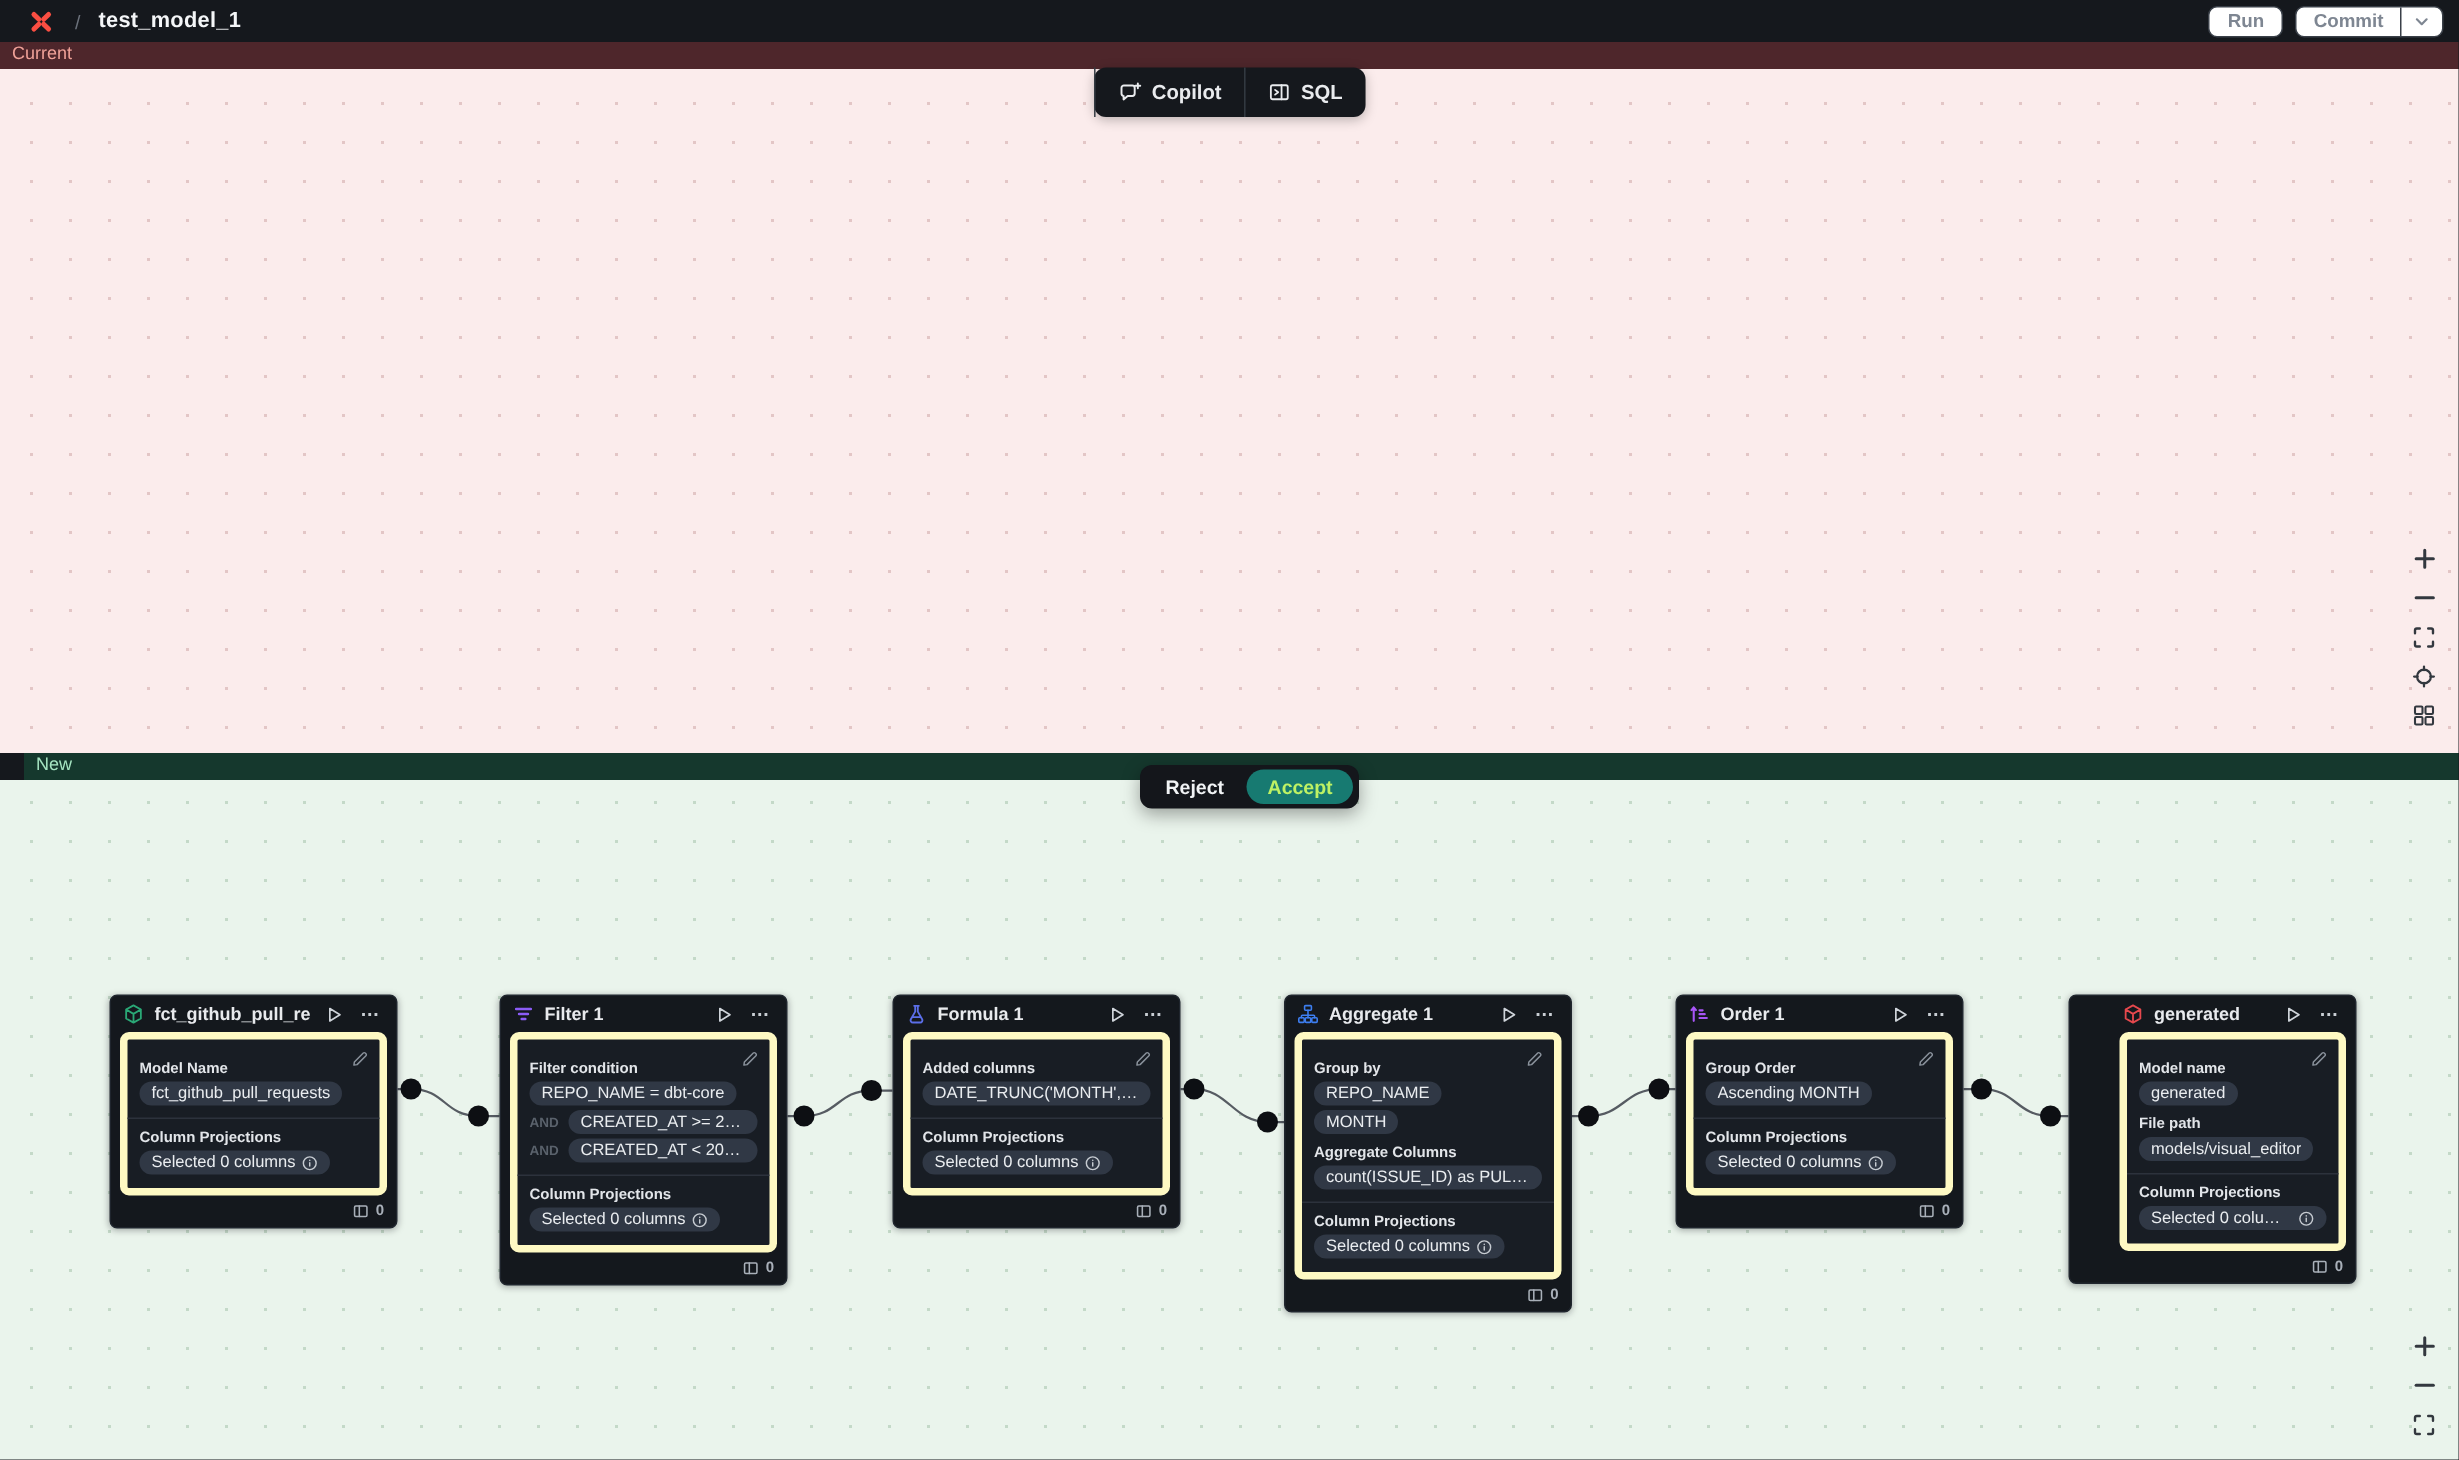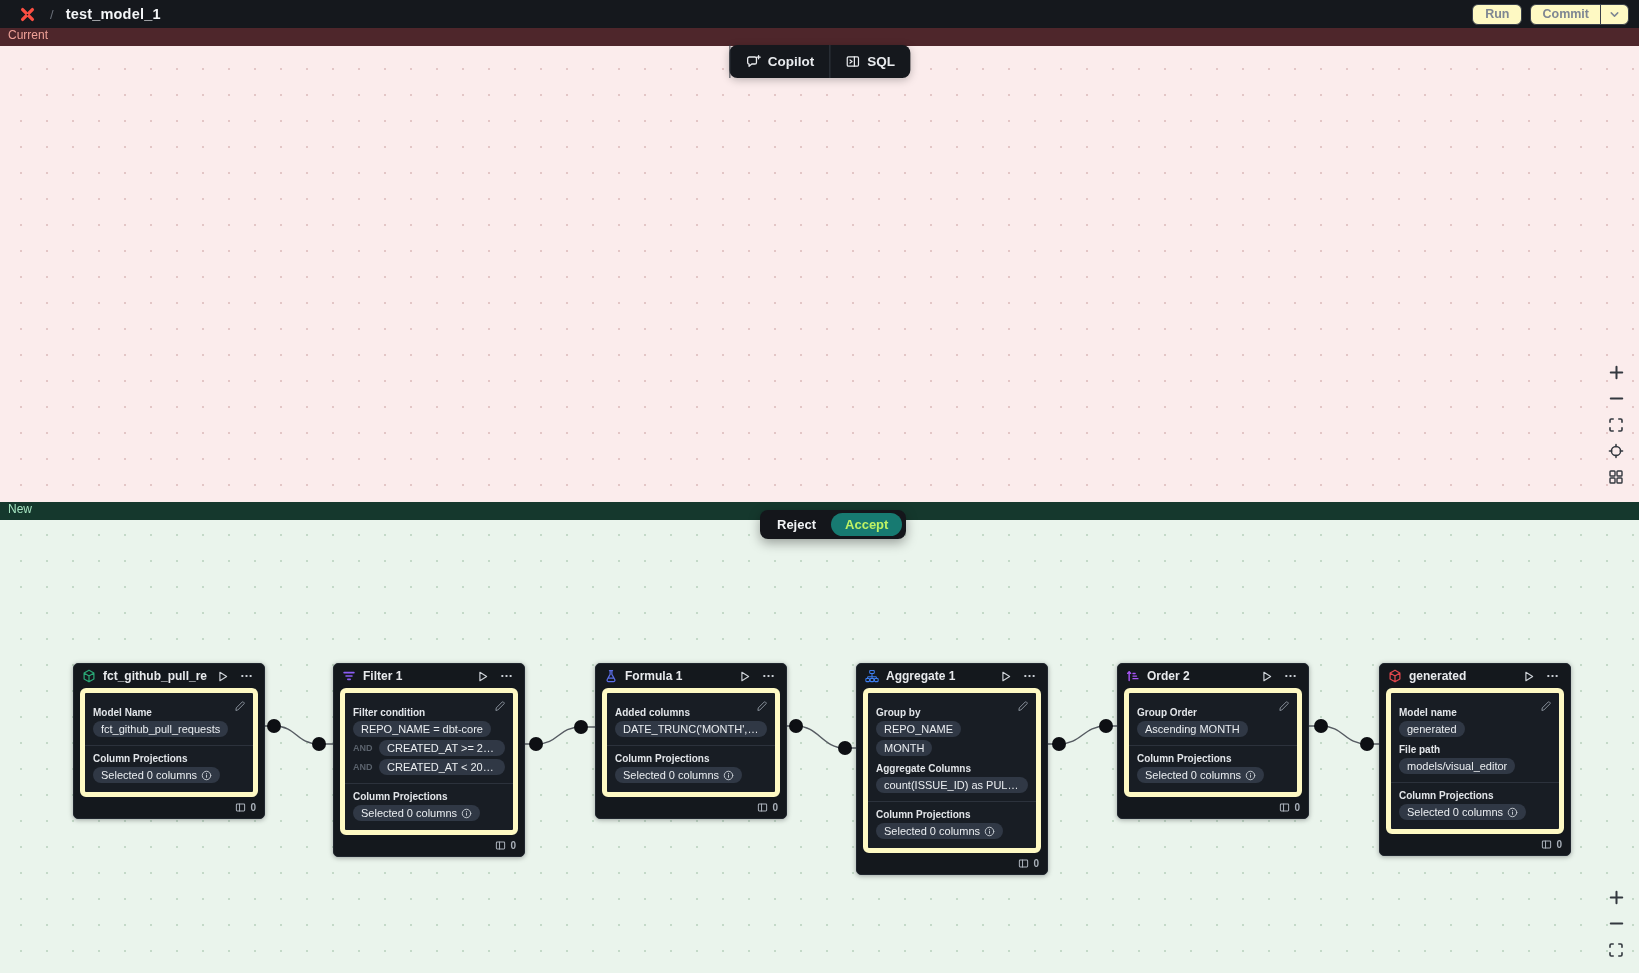--- a/index.html
+++ b/index.html
@@ -7,36 +7,36 @@
     font-family:"Liberation Sans", sans-serif; }
 
   
   .topbar { position:absolute; left:0; top:0; width:1639px; height:28px;
     background:#15181d; display:flex; align-items:center; padding:0 10px; z-index:30; }
   .logo { width:17px; height:17px; margin-left:9px; display:flex; align-items:center; }
   .crumb-sep { color:#6b717b; font-size:13px; margin:0 12px 0 14px; }
   .doc-title { color:#f4f6f8; font-size:14.5px; font-weight:700; letter-spacing:.2px; }
   .topbar-spacer { flex:1; }
   .tb-btn { height:21px; display:flex; align-items:center; border:1px solid #3a4049;
-    border-radius:6px; background:#fef9c3; color:#7e8692; font-size:12.5px; font-weight:600;
+    border-radius:6px; background:#ffffff; color:#7e8692; font-size:12.5px; font-weight:600;
     cursor:default; }
   .tb-btn.run { padding:0 12px; margin-right:8px; }
   .tb-btn.commit { padding:0; }
   .commit-label { padding:0 11px; }
   .commit-div { width:1px; height:100%; background:#3a4049; }
   .commit-caret { padding:0 7px; display:flex; align-items:center; }
 
   
   .section { position:absolute; left:0; width:1639px; }
   .section.current { top:28px; height:474px; }
   .section.new { top:502px; height:471px; }
   .section-bar { height:18px; display:flex; padding-left:8px;
     font-size:12px; font-weight:400; position:relative; z-index:5; }
   .current .section-bar { background:var(--cur-bar-bg,#4e262b); color:var(--cur-bar-text,#efa198); }
-  .new .section-bar { background:var(--new-bar-bg,#15382d); color:var(--new-bar-text,#a5e3c0); }
+  .new .section-bar { background:var(--new-bar-bg,#15382d); color:var(--new-bar-text,#a5e3c0);margin-left:16px; }
   .canvas { position:absolute; left:0; top:18px; right:0; bottom:0; }
   .canvas.pink { background-color:var(--canvas-cur,#fbecec);
     background-image:radial-gradient(circle,#e3c6c6 1.2px, transparent 1.3px);
     background-size:26px 26px; background-position:8px 10px; }
   .canvas.green { background-color:var(--canvas-new,#eaf4ec);
     background-image:radial-gradient(circle,#c4d9c8 1.2px, transparent 1.3px);
     background-size:26px 26px; background-position:8px 2px; }
 
   
   .toolbar { position:absolute; top:17px; left:50%; transform:translateX(-50%);
@@ -427,21 +427,21 @@
           <span>0</span>
         </div>
       </div>
       <div class="node" style="left: 1117px; top: 161px;">
         <div class="node-header">
           <span class="node-icon">
             <svg width="14" height="14" viewBox="0 0 16 16" fill="none" stroke="#a855f7" stroke-width="1.6" stroke-linecap="round" stroke-linejoin="round">
               <path d="M3.6 13.2V3 M3.6 3 1.9 5 M3.6 3l1.7 2 M8 5.2h2.4 M8 8.1h4 M8 11h5.6"></path>
             </svg>
           </span>
-          <span class="node-title">Order 2</span>
+          <span class="node-title">Order 1</span>
           <button class="icon-btn">
             <svg width="13" height="13" viewBox="0 0 16 16" fill="none" stroke="#ced3d9" stroke-width="1.4" stroke-linecap="round" stroke-linejoin="round">
               <path d="M4.8 2.9v10.2L13.1 8Z"></path>
             </svg>
           </button>
           <button class="icon-btn more-btn">…</button>
         </div>
         <div class="node-body">
           <button class="edit-btn"><svg width="12" height="12" viewBox="0 0 16 16" fill="none" stroke="#8a929c" stroke-width="1.3" stroke-linecap="round" stroke-linejoin="round">
               <path d="m2.6 13.4.4-2.8 7.9-7.9a1.2 1.2 0 0 1 1.7 0l.7.7a1.2 1.2 0 0 1 0 1.7l-7.9 7.9Z"></path>
@@ -469,21 +469,21 @@
         <div class="node-footer">
           <span style="display: flex;">
             <svg width="11" height="11" viewBox="0 0 16 16" fill="none" stroke="#a9b0b9" stroke-width="1.5" stroke-linecap="round" stroke-linejoin="round">
               <rect x="2" y="3" width="12" height="10" rx="1.2"></rect>
               <path d="M6.6 3v10"></path>
             </svg>
           </span>
           <span>0</span>
         </div>
       </div>
-      <div class="node" style="left: 1379px; top: 161px;">
+      <div class="node" style="left: 1379px; top: 161px; padding-left: 27px;">
         <div class="node-header">
           <span class="node-icon">
             <svg width="14" height="14" viewBox="0 0 16 16" fill="none" stroke="#e5484d" stroke-width="1.4" stroke-linecap="round" stroke-linejoin="round">
               <path d="M8 1.4 13.6 4.6v6.8L8 14.6 2.4 11.4V4.6Z M2.4 4.6 8 7.9l5.6-3.3 M8 7.9v6.7"></path>
             </svg>
           </span>
           <span class="node-title">generated</span>
           <button class="icon-btn">
             <svg width="13" height="13" viewBox="0 0 16 16" fill="none" stroke="#ced3d9" stroke-width="1.4" stroke-linecap="round" stroke-linejoin="round">
               <path d="M4.8 2.9v10.2L13.1 8Z"></path>

